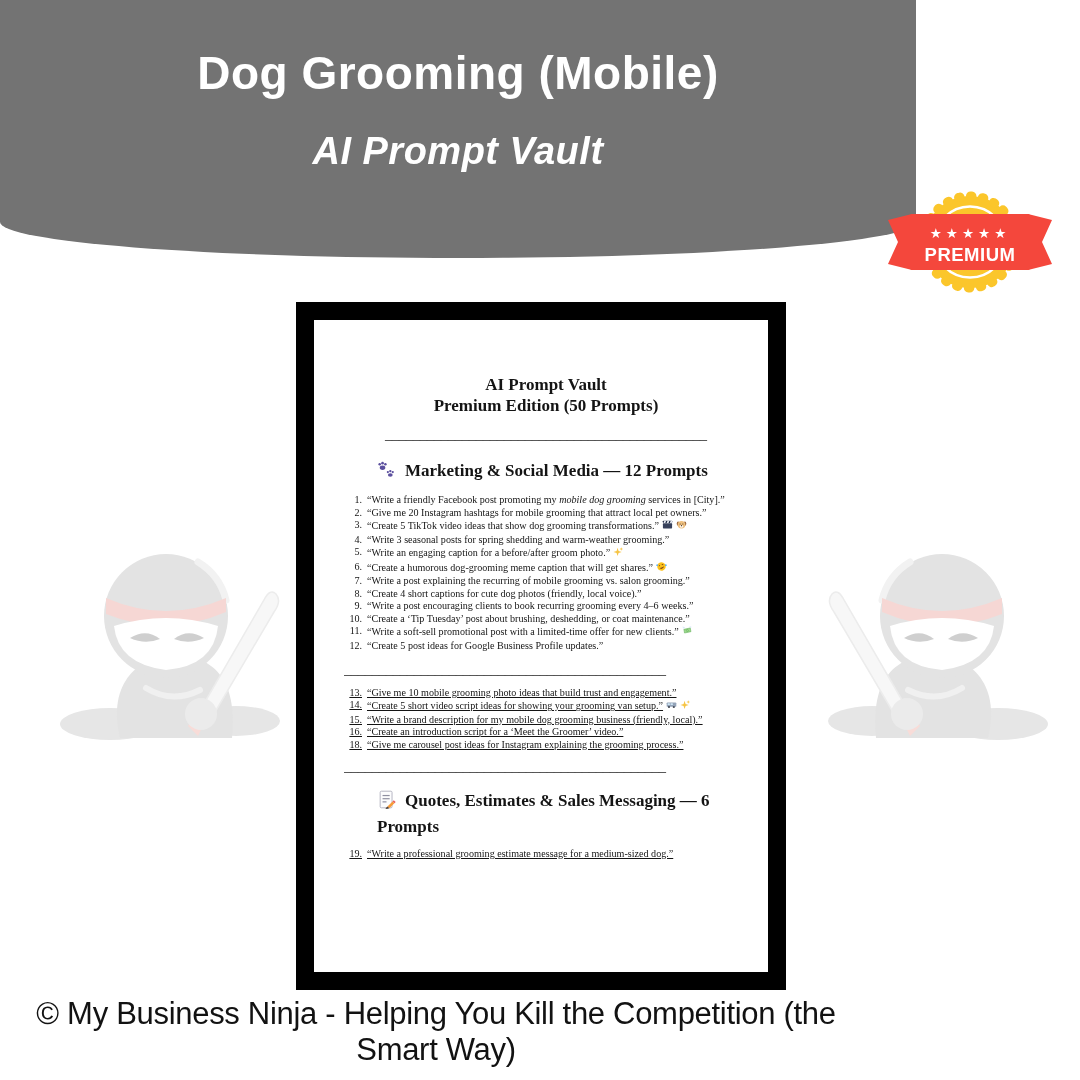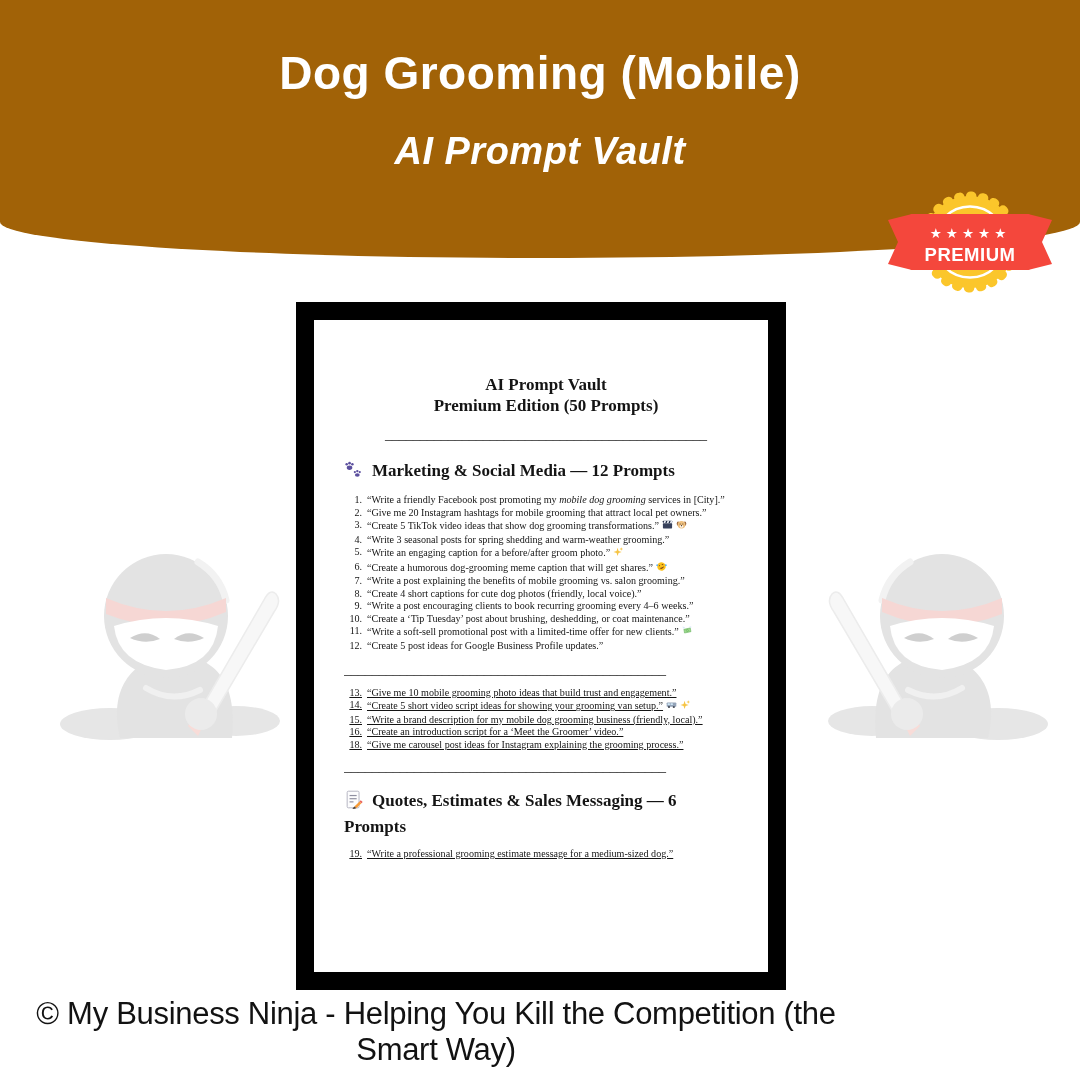--- a/index.html
+++ b/index.html
@@ -4,22 +4,22 @@
 <style>
   * { margin:0; padding:0; box-sizing:border-box; }
   html,body { width:1080px; height:1080px; }
   body {
     position:relative; background:#ffffff; overflow:hidden;
     font-family:"Liberation Sans", sans-serif;
   }
 
   
   .header {
-    position:absolute; left:0; top:0; width:1080px; height:258px;
-    background:#a16207;
+    position:absolute; left:0; top:0; width:916px; height:258px;
+    background:#737373;
     border-radius:0 0 50% 50% / 0 0 36px 36px;
     z-index:1;
   }
   .header-title {
     padding-top:46px; text-align:center; color:#fff;
     font-size:46px; font-weight:bold; letter-spacing:0.5px;
   }
   .header-subtitle {
     margin-top:30px; text-align:center; color:#fff;
     font-size:38px; font-weight:bold; font-style:italic; letter-spacing:0.5px;
@@ -40,21 +40,21 @@
   }
   .page {
     width:100%; height:100%; background:#fff; overflow:hidden;
     font-family:"Liberation Serif", serif; color:#141414;
     padding:54px 20px 0 30px;
   }
   .doc-title { text-align:center; font-weight:bold; font-size:17px; line-height:1.25; }
   .divider { font-size:14px; line-height:1.1; margin-top:10px; color:#222; white-space:nowrap; overflow:hidden; }
   .divider.center { text-align:center; }
   .section-head {
-    font-weight:bold; font-size:17px; line-height:1.38; margin-top:17px; max-width:386px;
+    font-weight:bold; font-size:17px; line-height:1.38; margin-top:17px; max-width:386px;margin-left:33px;
   }
   .section-head .sicon { display:inline-block; vertical-align:-3px; margin-right:9px; }
   ol.plist { list-style:none; margin-top:9px; }
   ol.plist li { display:flex; font-size:10.1px; line-height:12.5px; }
   ol.plist .num { flex:none; width:18px; text-align:right; margin-right:5px; }
   ol.plist .ptxt { flex:1; }
   .picon { display:inline-block; vertical-align:-1.5px; margin-left:3px; } .m8 { margin-top:8px; } .m14 { margin-top:14px; } .m12 { margin-top:12px;text-decoration:underline; }
 
   
   .footer {
@@ -236,21 +236,21 @@
               </svg></span></span>
         </li>
       <li>
           <span class="num">6.</span>
           <span class="ptxt"><span>“Create a humorous dog-grooming meme caption that will get shares.”</span><span class="picon"><svg width="11" height="11" viewBox="0 0 24 24">
                 <use href="#i-rofl"></use>
               </svg></span></span>
         </li>
       <li>
           <span class="num">7.</span>
-          <span class="ptxt">“Write a post explaining the benefits of mobile grooming vs. salon grooming.”</span>
+          <span class="ptxt">“Write a post explaining the recurring of mobile grooming vs. salon grooming.”</span>
         </li>
       <li>
           <span class="num">8.</span>
           <span class="ptxt">“Create 4 short captions for cute dog photos (friendly, local voice).”</span>
         </li>
       <li>
           <span class="num">9.</span>
           <span class="ptxt">“Write a post encouraging clients to book recurring grooming every 4–6 weeks.”</span>
         </li>
       <li>

